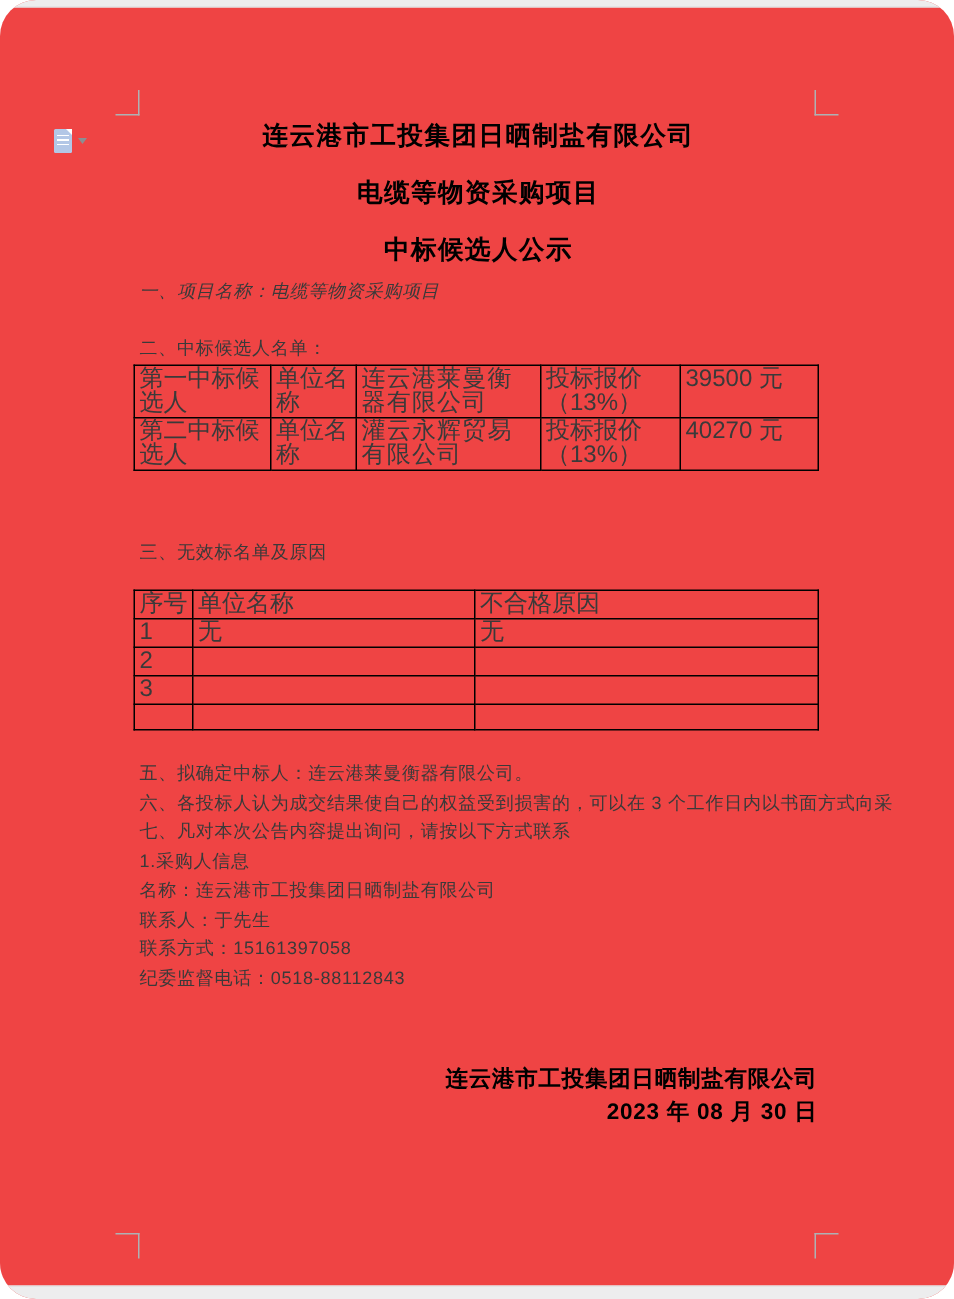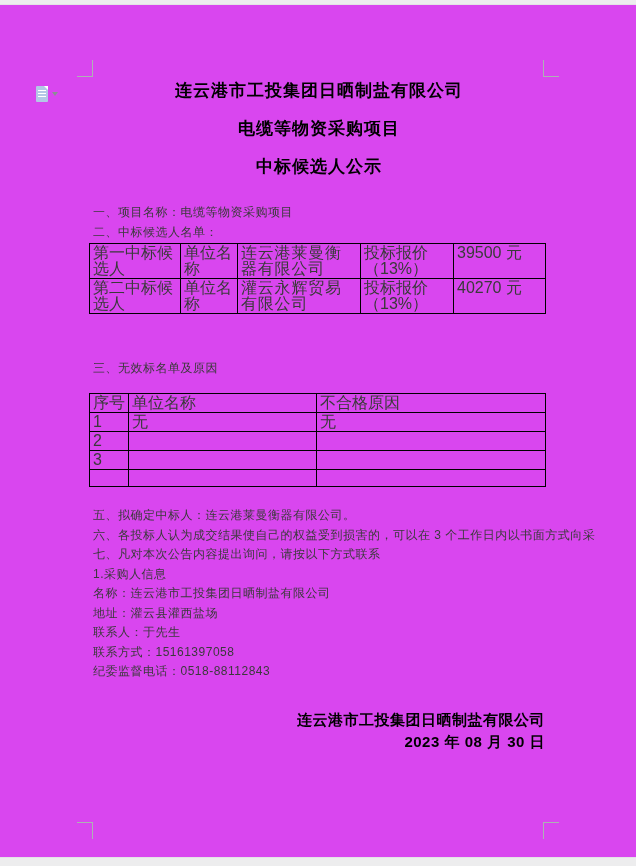--- a/index.html
+++ b/index.html
@@ -1,23 +1,24 @@
 <!DOCTYPE html>
 <html><head>
 <meta charset="utf-8">
 <style>
   * { margin:0; padding:0; box-sizing:border-box; }
   html,body { background:#ffffff; }
   .page {
     position:relative;
     width:636px; height:866px;
-    background:#d946ef;
+    background:#ef4444;
     overflow:hidden;
     font-family:"Liberation Sans", sans-serif;
     color:#3a3a3a;
+    border-radius:24px;
   }
   .strip { position:absolute; left:0; width:636px; background:#ededee; }
   .strip-top { top:0; height:5px; border-bottom:1px solid #e3e4e5; }
   .strip-bottom { bottom:0; height:9px; border-top:1px solid #e3e4e5; }
 
   
   .mark { position:absolute; width:16px; height:17px; }
   .mark-tl { left:77px; top:60px; border-right:1px solid #aeb1b4; border-bottom:1px solid #aeb1b4; }
   .mark-tr { left:543px; top:60px; border-left:1px solid #aeb1b4; border-bottom:1px solid #aeb1b4; }
   .mark-bl { left:77px; top:822px; border-right:1px solid #aeb1b4; border-top:1px solid #aeb1b4; }
@@ -39,21 +40,21 @@
   .caret-down { width:0; height:0; border-left:3px solid transparent; border-right:3px solid transparent; border-top:4px solid #8b8f93; }
 
   .doc-title {
     position:absolute; left:93px; width:452px; text-align:center;
     font-size:17px; font-weight:bold; color:#000000; line-height:20px;
     letter-spacing:1px; white-space:nowrap;
   }
   .t1 { top:81px; } .t2 { top:119px; } .t3 { top:157px;text-align:center; }
 
   .textline { position:absolute; left:93px; width:460px; font-size:12px; line-height:19.5px; letter-spacing:0.5px; white-space:nowrap; }
-  .intro { top:203px; }
+  .intro { top:185px;font-style:italic; }
   .heading3 { top:359px; }
   .bodyblock { top:506px; }
 
   table { border-collapse:collapse; position:absolute; left:89px; table-layout:fixed; }
   td { border:1px solid #000000; font-size:16px; vertical-align:top; padding:1px 3px; line-height:16px; color:#3a3a3a; overflow:hidden; }
   .tbl-candidates { top:243px; width:456px; }
   .tbl-candidates tr { height:33px; }
   .tbl-candidates .col-company { letter-spacing:0.8px; }
   .tbl-invalid { top:393px; width:456px; }
   .tbl-invalid tr { height:17px; }
@@ -148,21 +149,20 @@
     </tr>
   </tbody>
     </table>
 
   <div class="textline bodyblock">
     <div>五、拟确定中标人：连云港莱曼衡器有限公司。</div>
     <div>六、各投标人认为成交结果使自己的权益受到损害的，可以在 3 个工作日内以书面方式向采</div>
     <div>七、凡对本次公告内容提出询问，请按以下方式联系</div>
     <div>1.采购人信息</div>
     <div>名称：连云港市工投集团日晒制盐有限公司</div>
-    <div>地址：灌云县灌西盐场</div>
     <div>联系人：于先生</div>
     <div>联系方式：15161397058</div>
     <div>纪委监督电话：0518-88112843</div>
   </div>
 
   <div class="signature">
     <div>连云港市工投集团日晒制盐有限公司</div>
     <div>2023 年 08 月 30 日</div>
   </div>
 

